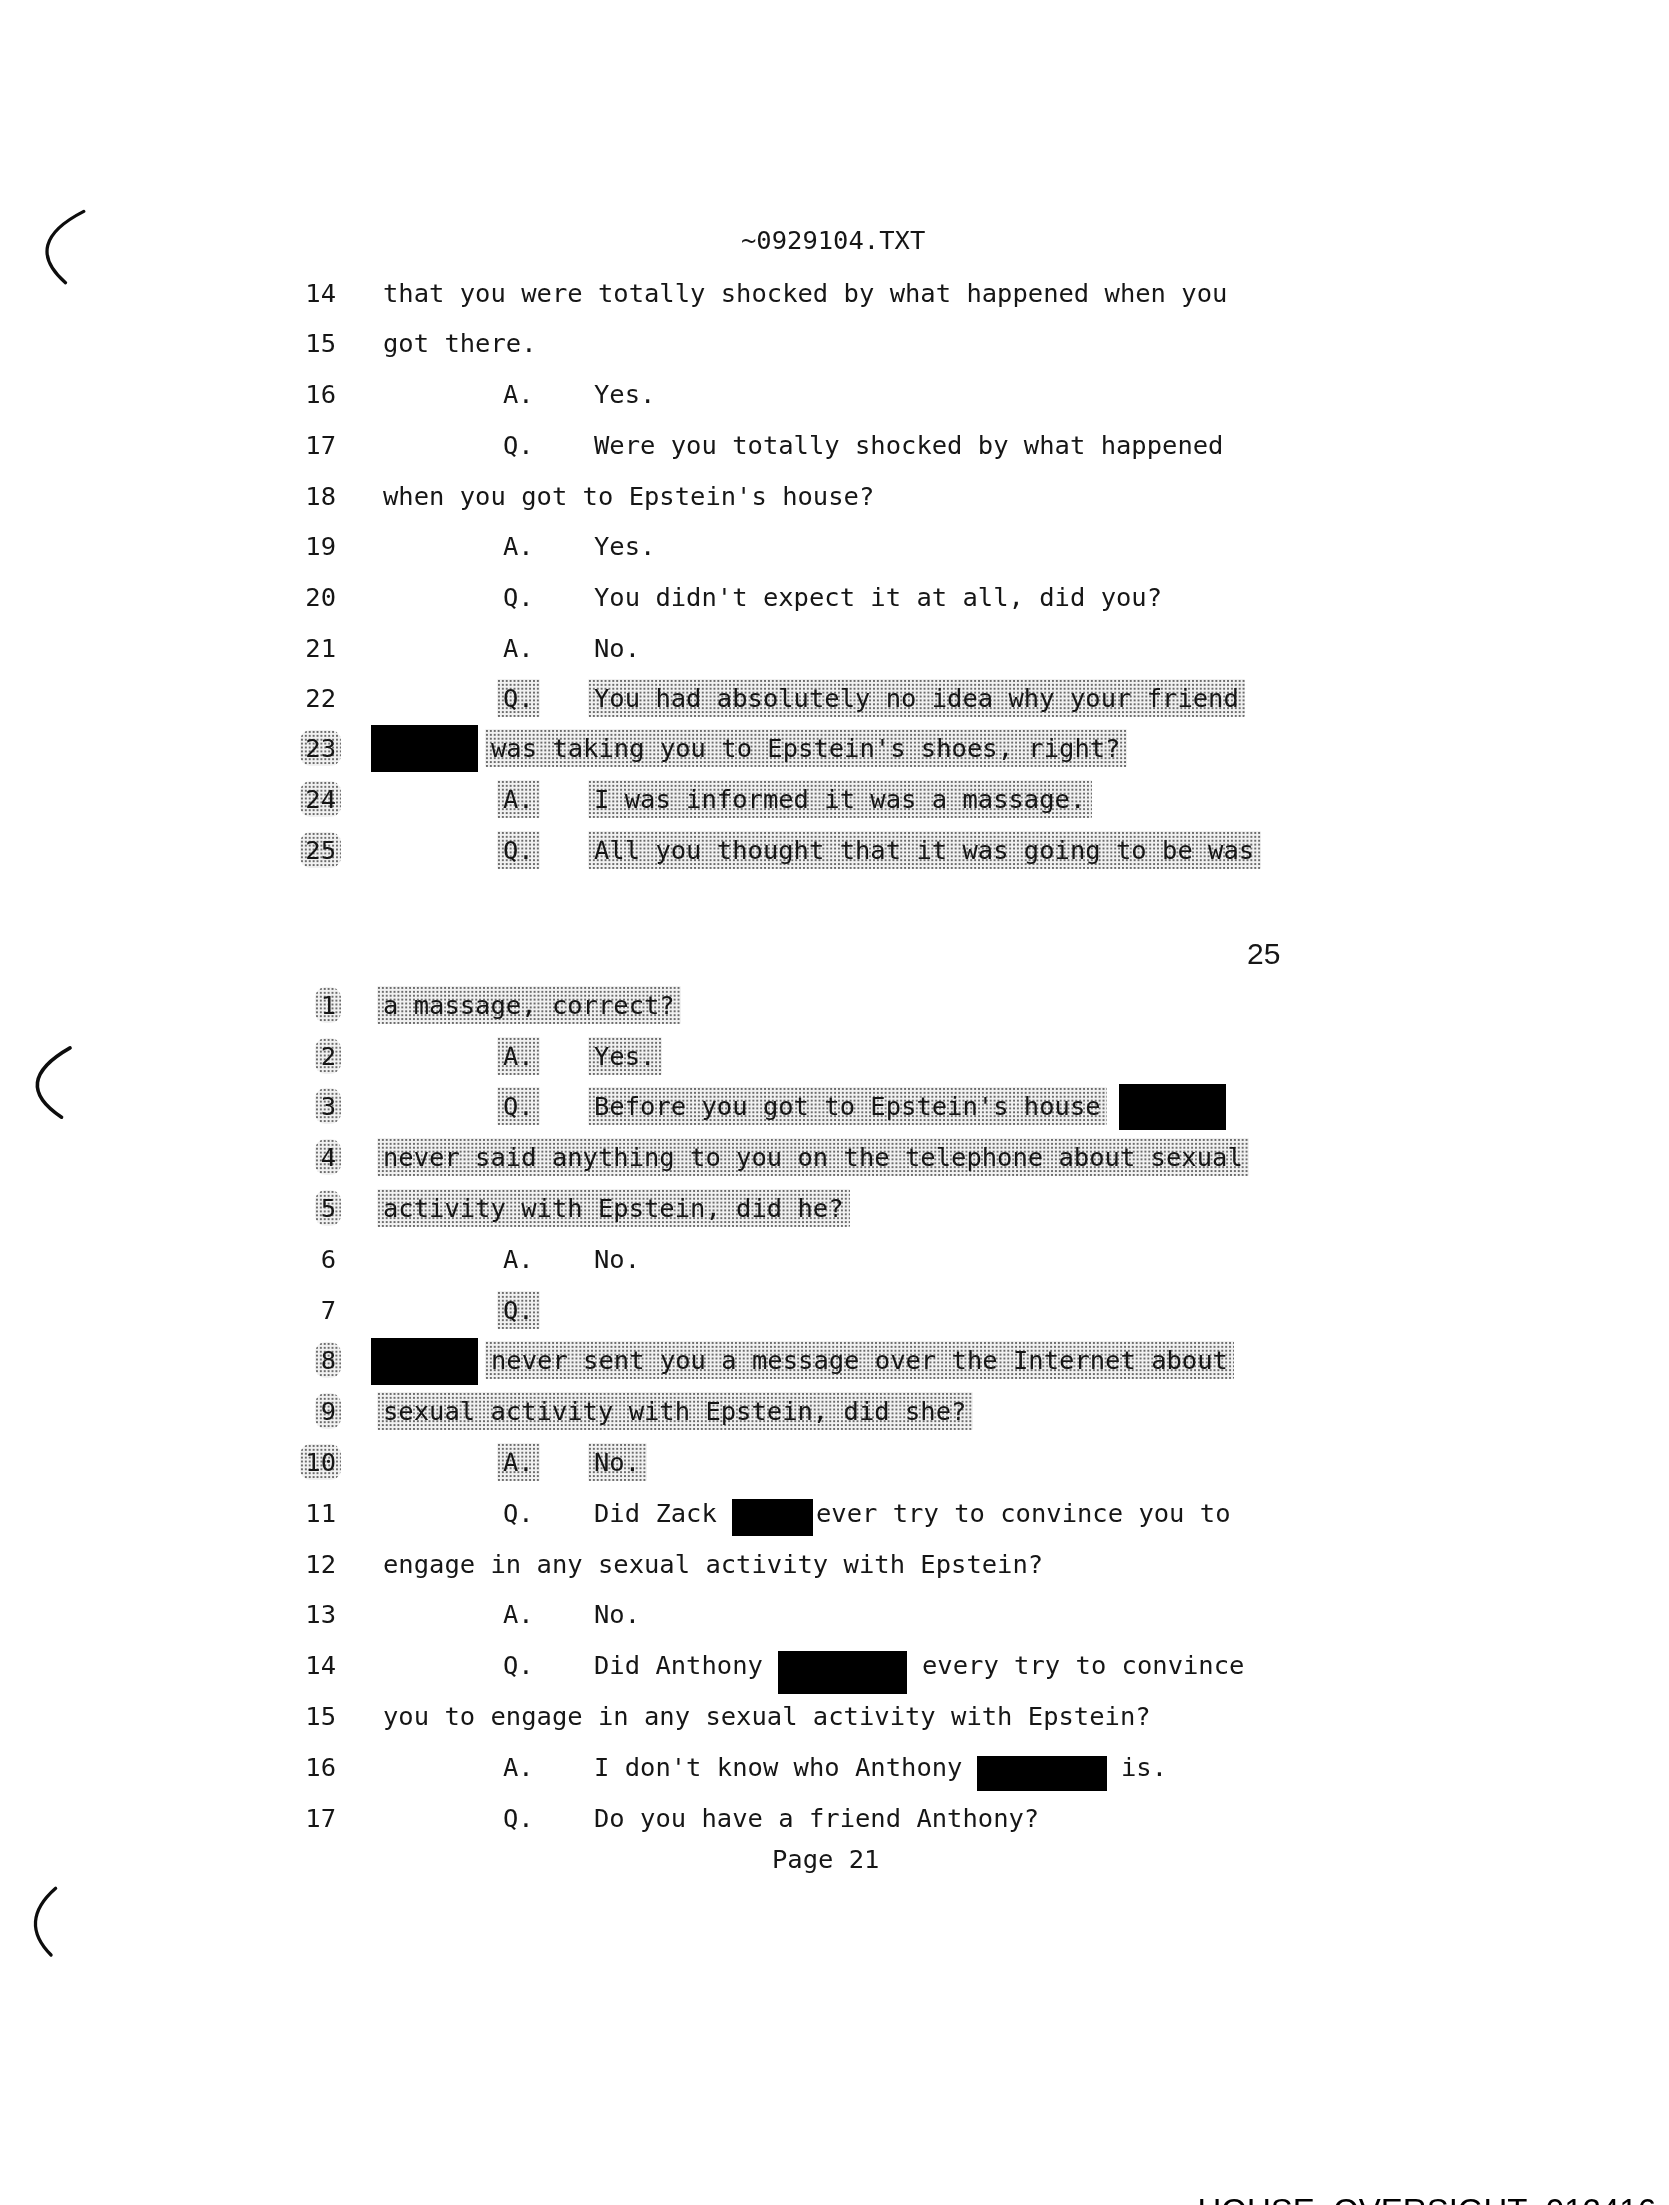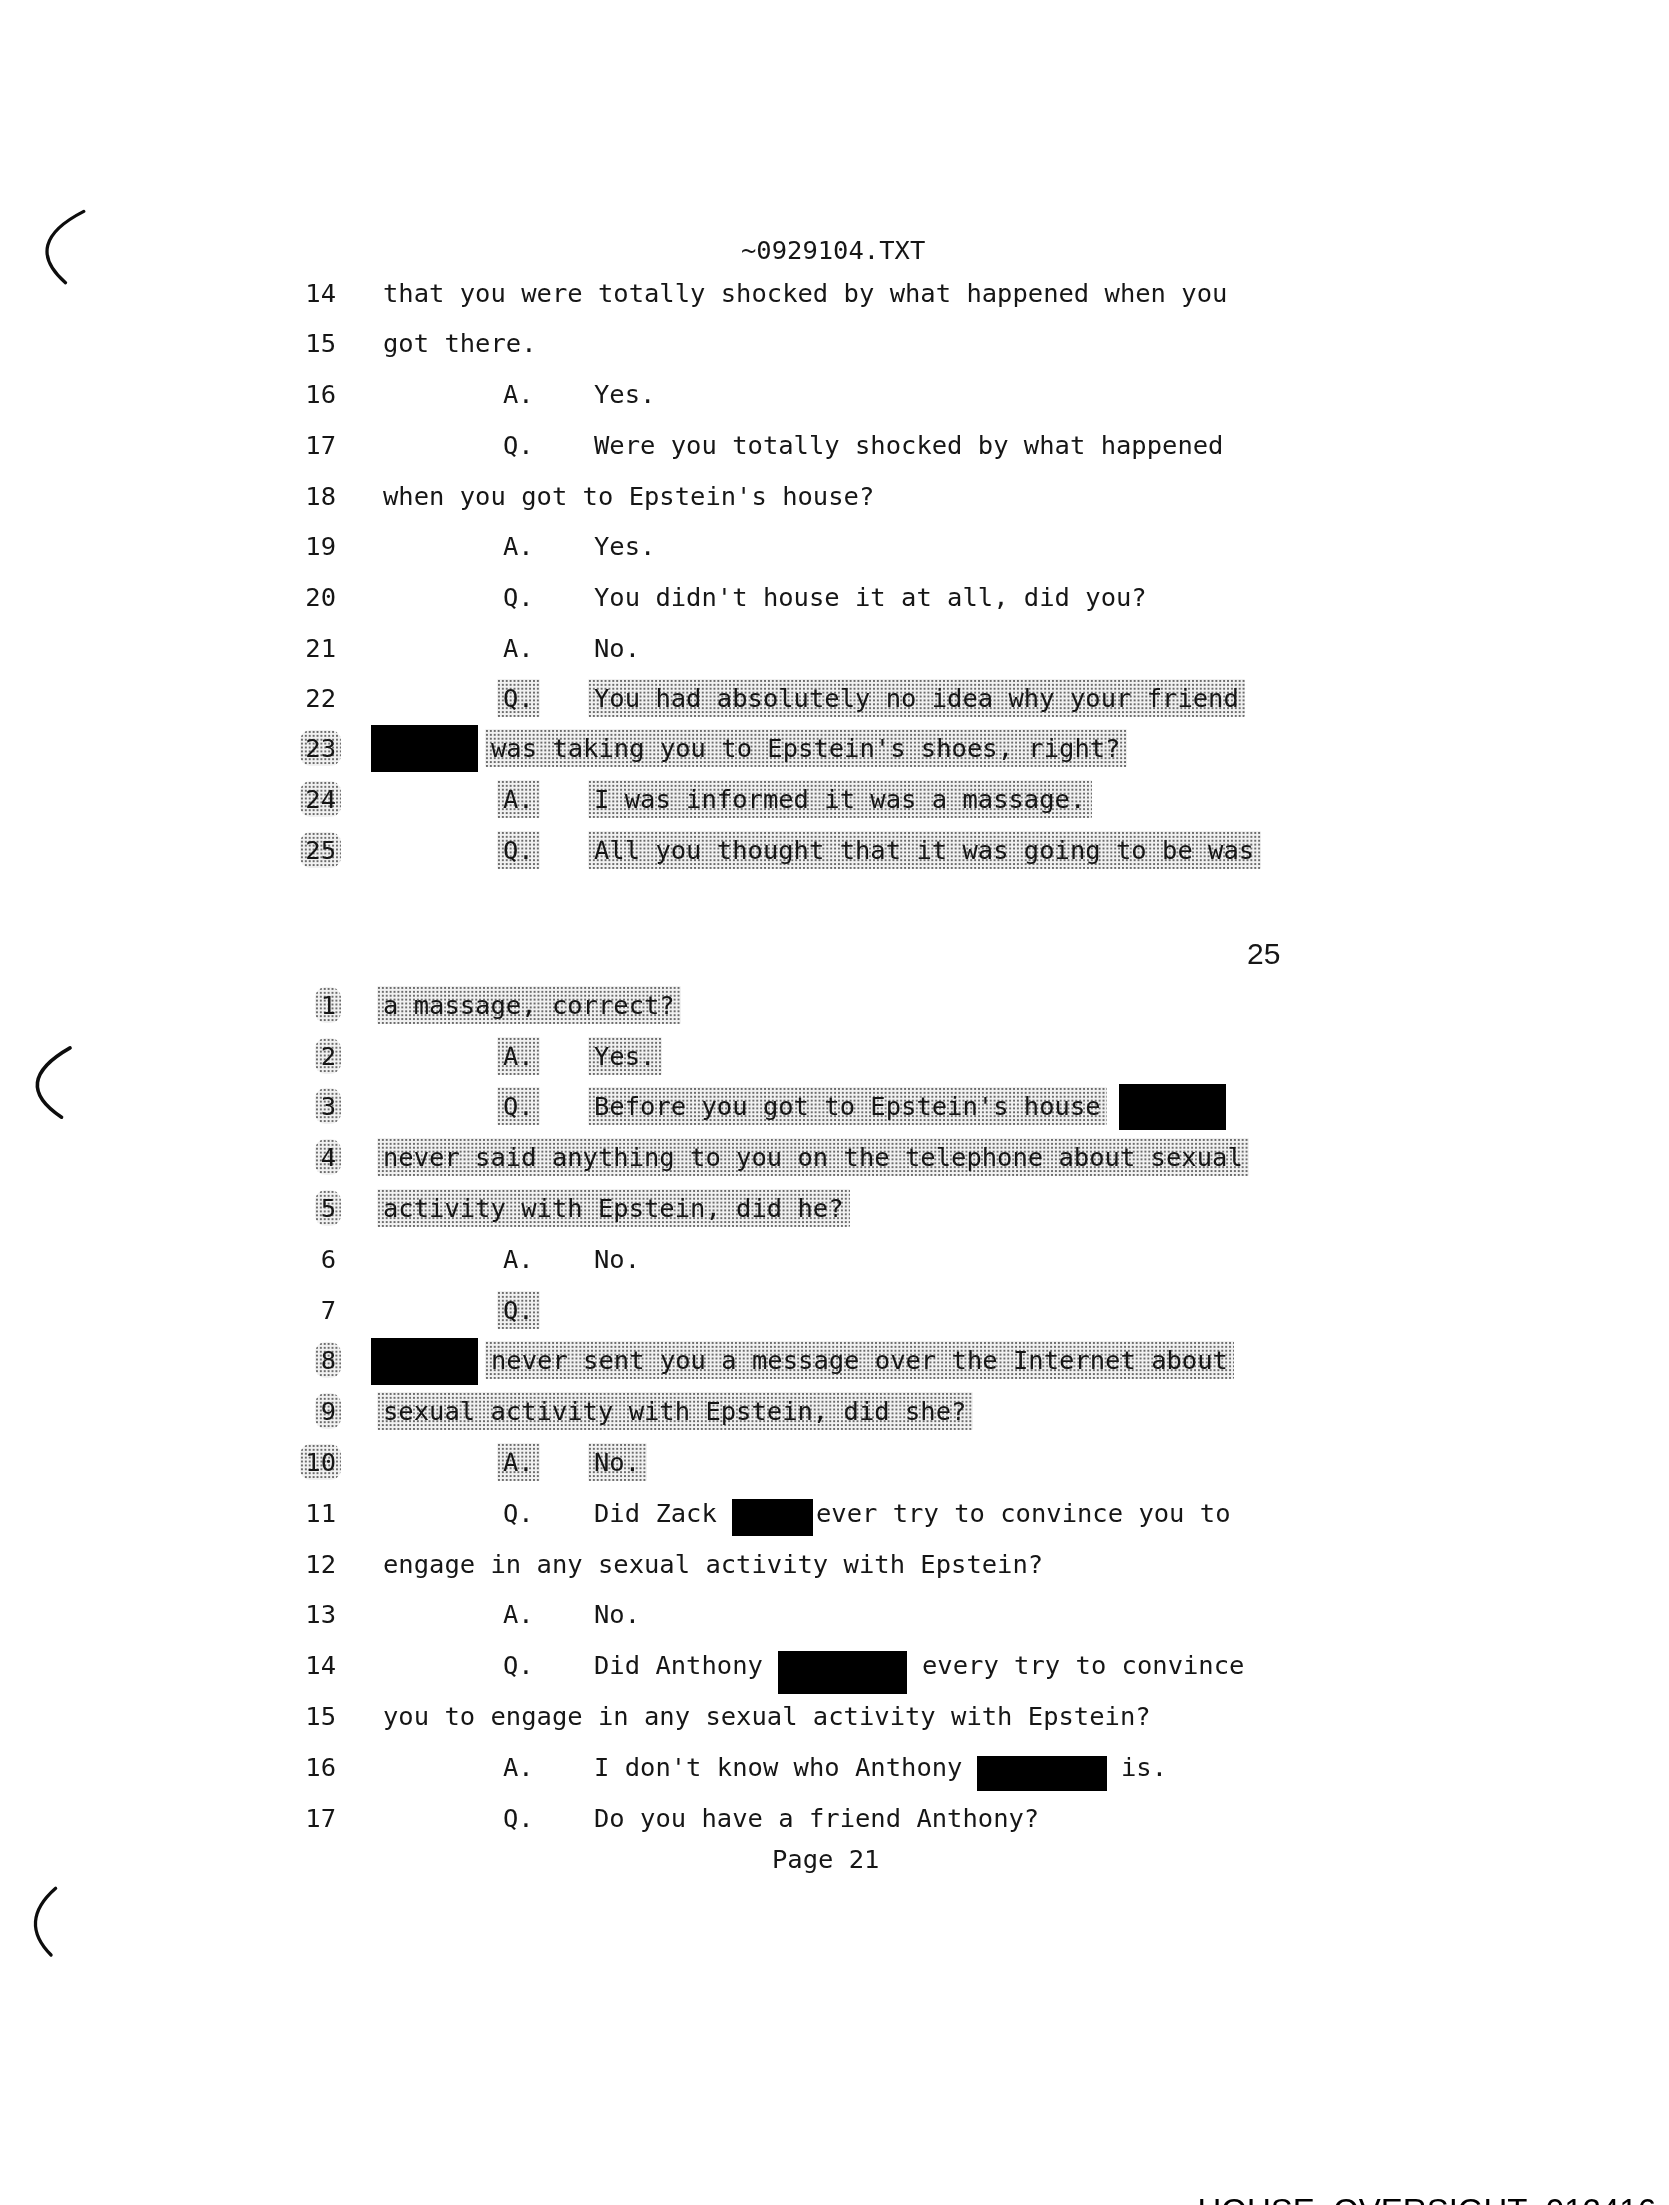--- a/index.html
+++ b/index.html
@@ -27,21 +27,21 @@
     background-color: rgba(120,120,120,0.10);
     background-image: radial-gradient(circle, rgba(55,55,55,0.72) 1px, rgba(55,55,55,0) 1.3px);
     background-size: 3.9px 3.9px;
     padding: 3.9px 6.5px; margin: -3.9px -6.5px;
     border-radius: 1.3px;
   }
   .num-wrap .hl { padding:2.6px 5.2px; margin:-2.6px -5.2px;border-radius:11px; }
   .redaction { position:absolute; background:#000; }
   .header-line {
     position:absolute; left:741px; top:215px; height:50px;
-    display:flex; align-items:flex-end; font-size:25.5px; white-space:pre;
+    display:flex; align-items:center; font-size:25.5px; white-space:pre;
   }
   .page-num-right {
     position:absolute; left:1247px; top:929px; height:50px;
     display:flex; align-items:center;
     font-family:"Liberation Sans", sans-serif; font-size:30px;
   }
   .page-label {
     position:absolute; left:772px; top:1844px; height:50px;
     display:flex; font-size:25.5px; white-space:pre;
   }
@@ -92,21 +92,21 @@
         <div class="seg" style="left: 383px;"><span class="seg-text">when you got to Epstein's house?</span></div>
       </div>
       <div class="line" style="top: 521px;">
         <div class="num-wrap"><span class="seg-text">19</span></div>
         <div class="seg" style="left: 503px;"><span class="seg-text">A.</span></div>
         <div class="seg" style="left: 594px;"><span class="seg-text">Yes.</span></div>
       </div>
       <div class="line" style="top: 572px;">
         <div class="num-wrap"><span class="seg-text">20</span></div>
         <div class="seg" style="left: 503px;"><span class="seg-text">Q.</span></div>
-        <div class="seg" style="left: 594px;"><span class="seg-text">You didn't house it at all, did you?</span></div>
+        <div class="seg" style="left: 594px;"><span class="seg-text">You didn't expect it at all, did you?</span></div>
       </div>
       <div class="line" style="top: 623px;">
         <div class="num-wrap"><span class="seg-text">21</span></div>
         <div class="seg" style="left: 503px;"><span class="seg-text">A.</span></div>
         <div class="seg" style="left: 594px;"><span class="seg-text">No.</span></div>
       </div>
       <div class="line" style="top: 673px;">
         <div class="num-wrap"><span class="seg-text">22</span></div>
         <div class="seg" style="left: 503px;"><span class="seg-text hl">Q.</span></div>
         <div class="seg" style="left: 594px;"><span class="seg-text hl">You had absolutely no idea why your friend</span></div>

